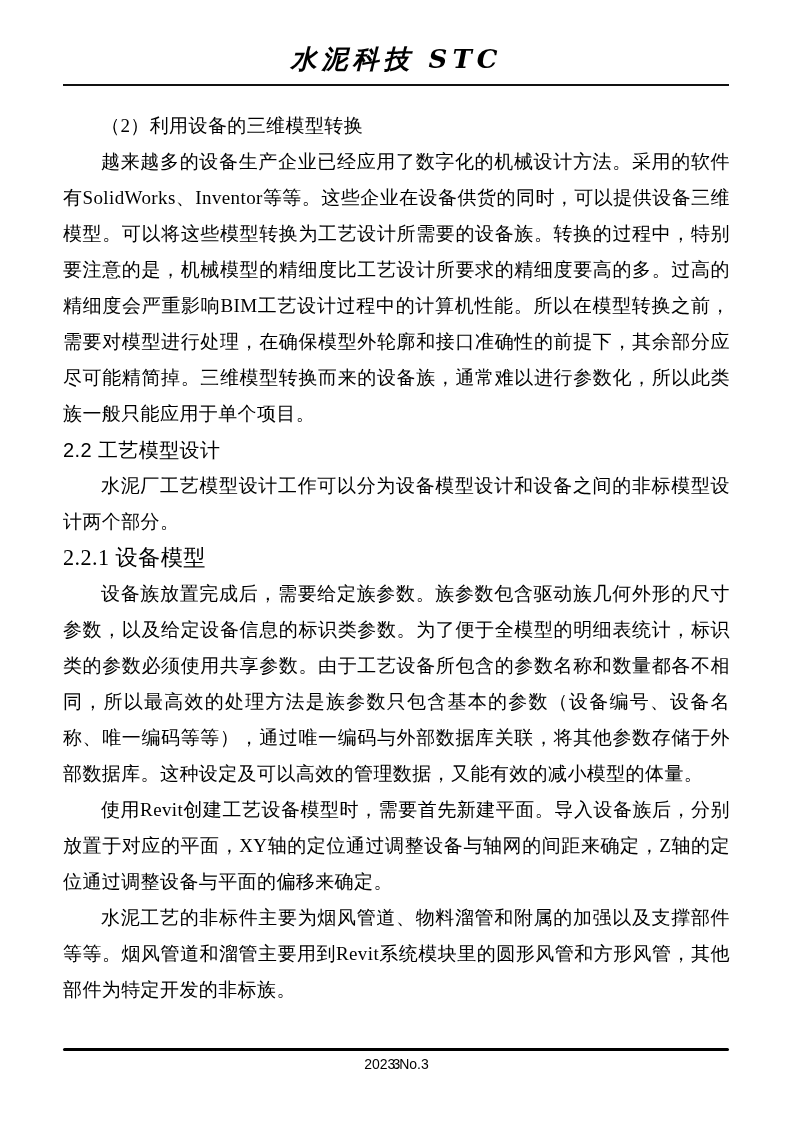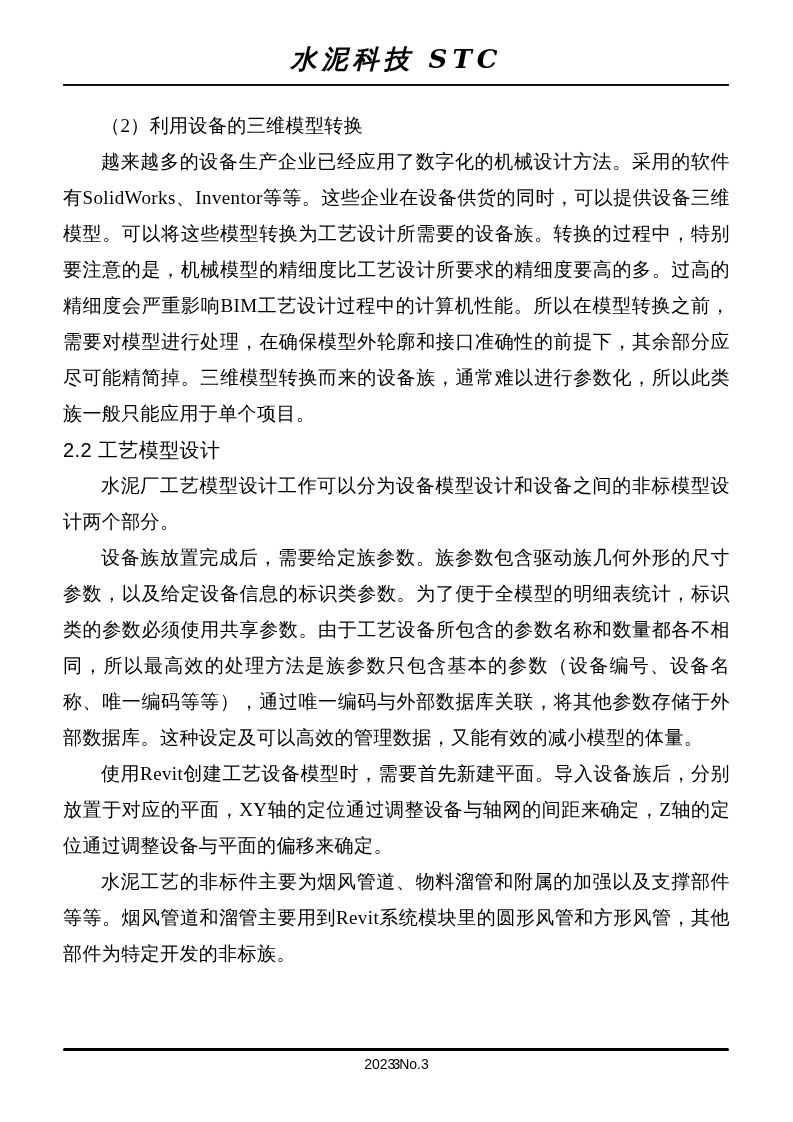--- a/index.html
+++ b/index.html
@@ -81,20 +81,21 @@
 
   <div class="content">
     <p class="item-heading">（2）利用设备的三维模型转换</p>
 
     <p>越来越多的设备生产企业已经应用了数字化的机械设计方法。采用的软件有SolidWorks、Inventor等等。这些企业在设备供货的同时，可以提供设备三维模型。可以将这些模型转换为工艺设计所需要的设备族。转换的过程中，特别要注意的是，机械模型的精细度比工艺设计所要求的精细度要高的多。过高的精细度会严重影响BIM工艺设计过程中的计算机性能。所以在模型转换之前，需要对模型进行处理，在确保模型外轮廓和接口准确性的前提下，其余部分应尽可能精简掉。三维模型转换而来的设备族，通常难以进行参数化，所以此类族一般只能应用于单个项目。</p>
 
     <h2 class="sec-heading">2.2 工艺模型设计</h2>
 
     <p>水泥厂工艺模型设计工作可以分为设备模型设计和设备之间的非标模型设计两个部分。</p>
 
+    <h3 class="subsec-heading">2.2.1 设备模型</h3>
 
     <p>设备族放置完成后，需要给定族参数。族参数包含驱动族几何外形的尺寸参数，以及给定设备信息的标识类参数。为了便于全模型的明细表统计，标识类的参数必须使用共享参数。由于工艺设备所包含的参数名称和数量都各不相同，所以最高效的处理方法是族参数只包含基本的参数（设备编号、设备名称、唯一编码等等），通过唯一编码与外部数据库关联，将其他参数存储于外部数据库。这种设定及可以高效的管理数据，又能有效的减小模型的体量。</p>
 
     <p>使用Revit创建工艺设备模型时，需要首先新建平面。导入设备族后，分别放置于对应的平面，XY轴的定位通过调整设备与轴网的间距来确定，Z轴的定位通过调整设备与平面的偏移来确定。</p>
 
 
     <p>水泥工艺的非标件主要为烟风管道、物料溜管和附属的加强以及支撑部件等等。烟风管道和溜管主要用到Revit系统模块里的圆形风管和方形风管，其他部件为特定开发的非标族。</p>
   </div>
 
   <div class="footer-rule"></div>

